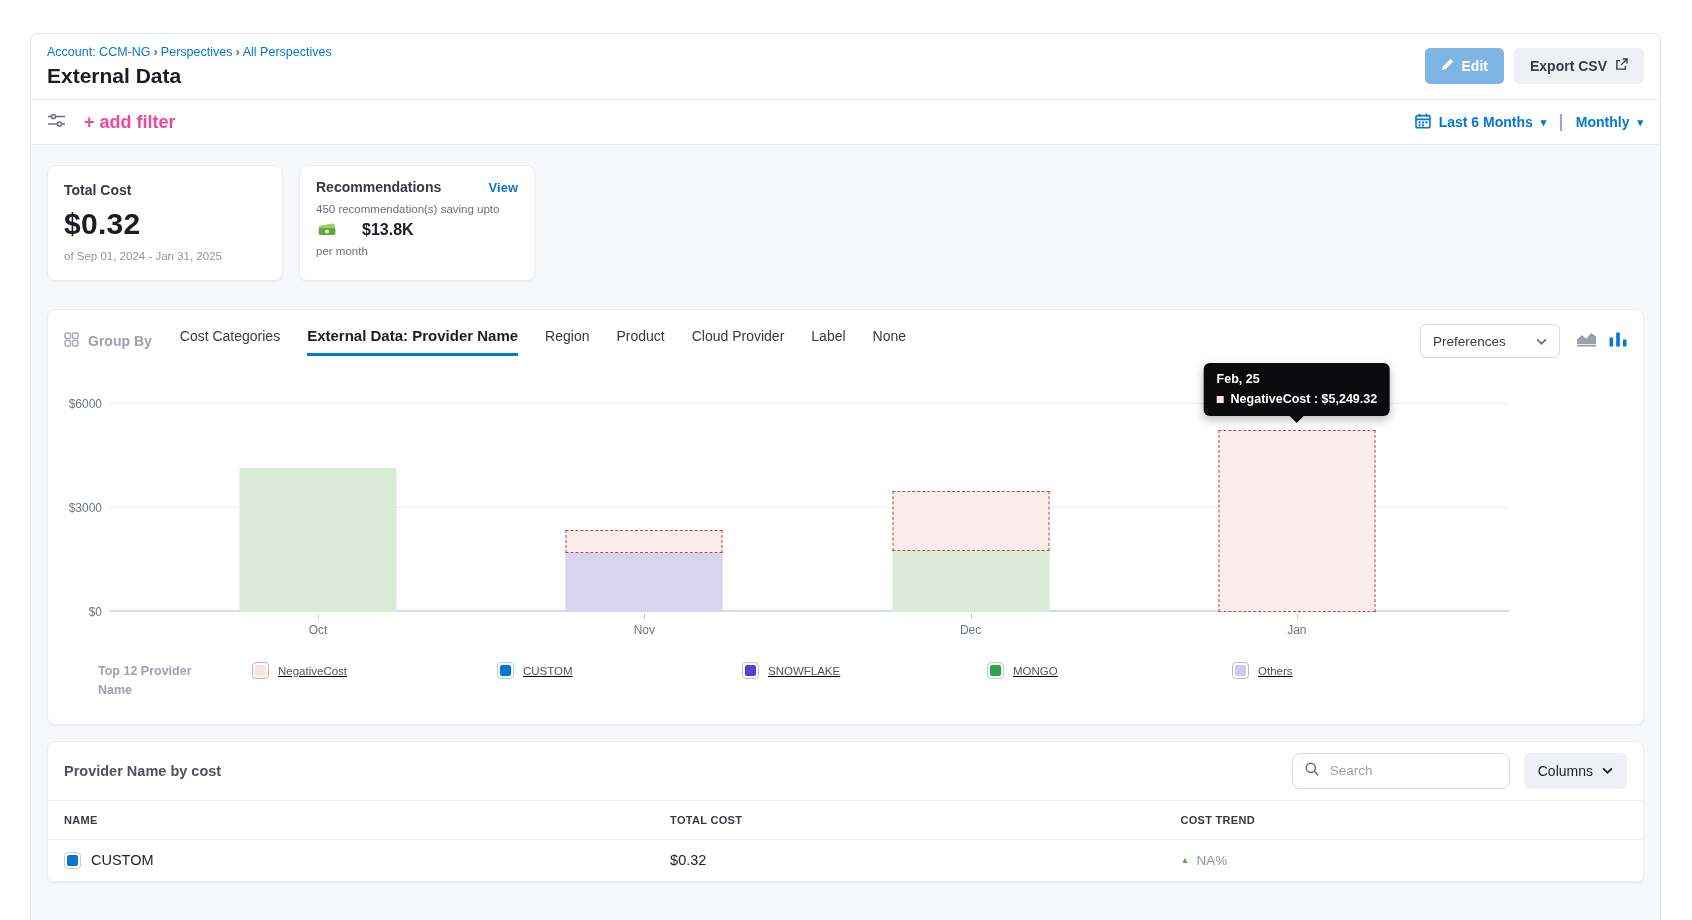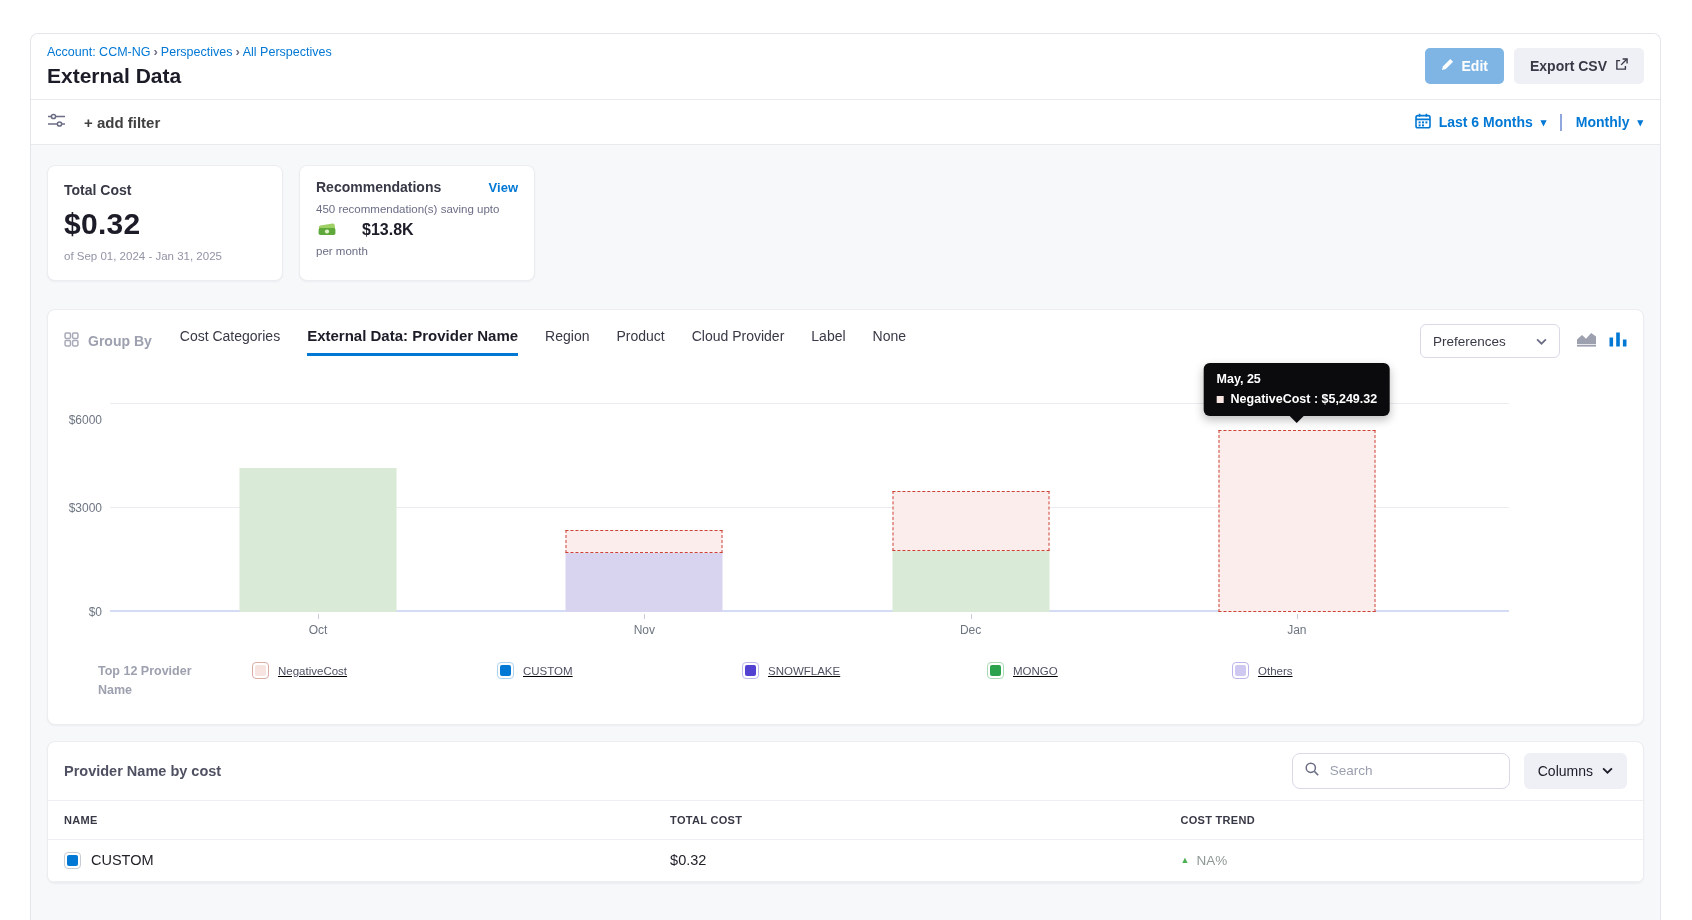--- a/index.html
+++ b/index.html
@@ -19,21 +19,21 @@
   .page-title { font-size:21px; font-weight:700; color:#1C1C28; margin-top:5px; }
   .header-actions { margin-left:auto; display:flex; gap:10px; align-items:center; }
   .btn { border:none; border-radius:5px; font-family:inherit; font-size:14px; font-weight:700;
     display:flex; align-items:center; gap:8px; cursor:pointer; height:36px; padding:0 16px; }
   .btn-edit { background:#7FB5E5; color:#fff; }
   .btn-export { background:#EFF0F5; color:#383946; }
 
   
   .filter-bar { background:#fff; height:45px; border-bottom:1px solid #E9EAEE;
     display:flex; align-items:center; padding:0 17px; flex:none; }
-  .add-filter { color:#404040; font-size:15px; font-weight:600; margin-left:19px; cursor:pointer; }
+  .add-filter { color:#ec4899; font-size:18px; font-weight:600; margin-left:19px; cursor:pointer; }
   .filter-right { margin-left:auto; display:flex; align-items:center; gap:8px;
     color:#0278D5; font-size:14px; font-weight:600; }
   .caret { font-size:11px; color:#0278D5; }
   .vdivider { width:1.5px; height:17px; background:#8FA7DC; margin:0 6px; }
 
   
   .content { flex:1; padding:20px 16px 0; background:#F7F8FA; overflow:hidden; }
   .card { background:#fff; border:1px solid #ECEDF1; border-radius:8px;
     box-shadow:0 1px 2px rgba(40,41,61,.05); }
   .cards-row { display:flex; gap:16px; }
@@ -252,21 +252,21 @@
           </div>
         </div>
       </div>
 
       <div class="plot">
           <div class="gridline axis-line" style="bottom: 0px;"></div>
           <div class="ytick" style="bottom: 0px;">$0</div>
           <div class="gridline" style="bottom: 104px;"></div>
           <div class="ytick" style="bottom: 104px;">$3000</div>
           <div class="gridline" style="bottom: 208px;"></div>
-          <div class="ytick" style="bottom: 192px;">$6000</div>
+          <div class="ytick" style="bottom: 208px;">$6000</div>
           <div class="slots">
             <div class="slot">
               <div class="stack">
                 <div class="seg" style="height: 143.867px; background: rgb(217, 234, 214);"></div>
               </div>
               <div class="xtick"></div>
               <div class="month-label">Oct</div>
             </div>
             <div class="slot">
               <div class="stack">
@@ -284,21 +284,21 @@
               <div class="xtick"></div>
               <div class="month-label">Dec</div>
             </div>
             <div class="slot">
               <div class="stack">
                 <div class="seg dashed" style="height: 181.976px; background: rgb(250, 237, 235); border-color: rgb(206, 66, 54);"></div>
               </div>
               <div class="xtick"></div>
               <div class="month-label">Jan</div>
               <div class="tooltip" style="bottom: 195.976px;">
-                <div class="t-title">May, 25</div>
+                <div class="t-title">Feb, 25</div>
                 <div class="t-row">
                   <span class="t-swatch" style="background: rgb(248, 230, 227);"></span>
                   <span>NegativeCost : $5,249.32</span>
                 </div>
               </div>
             </div>
           </div>
         </div>
 
       <div class="legend-row">

